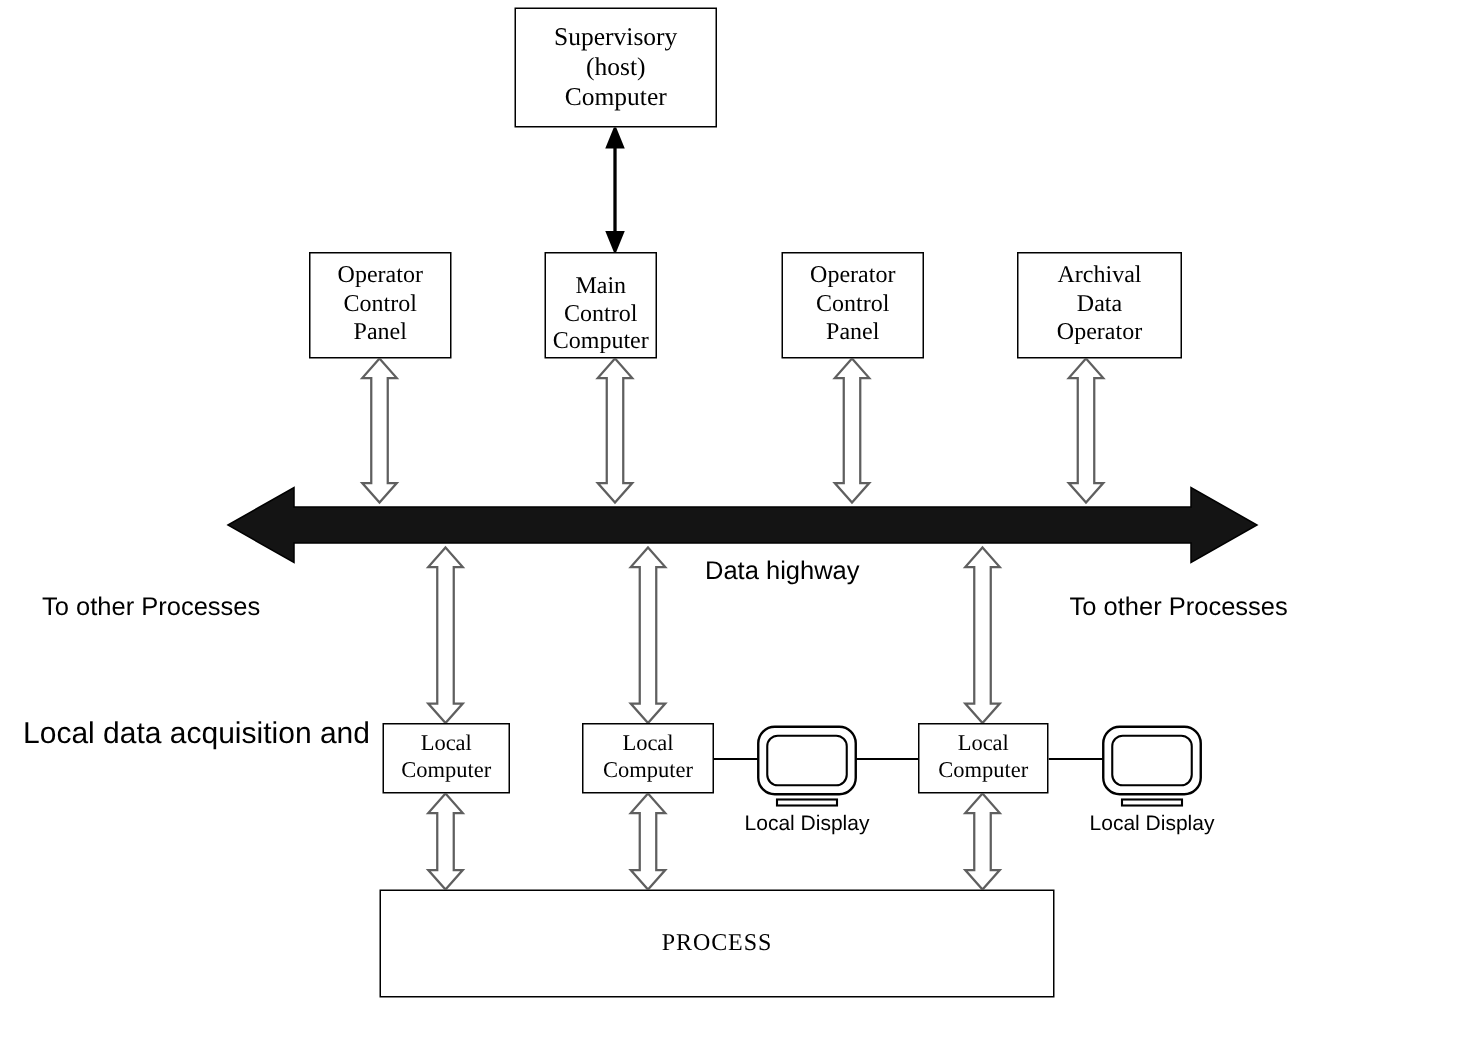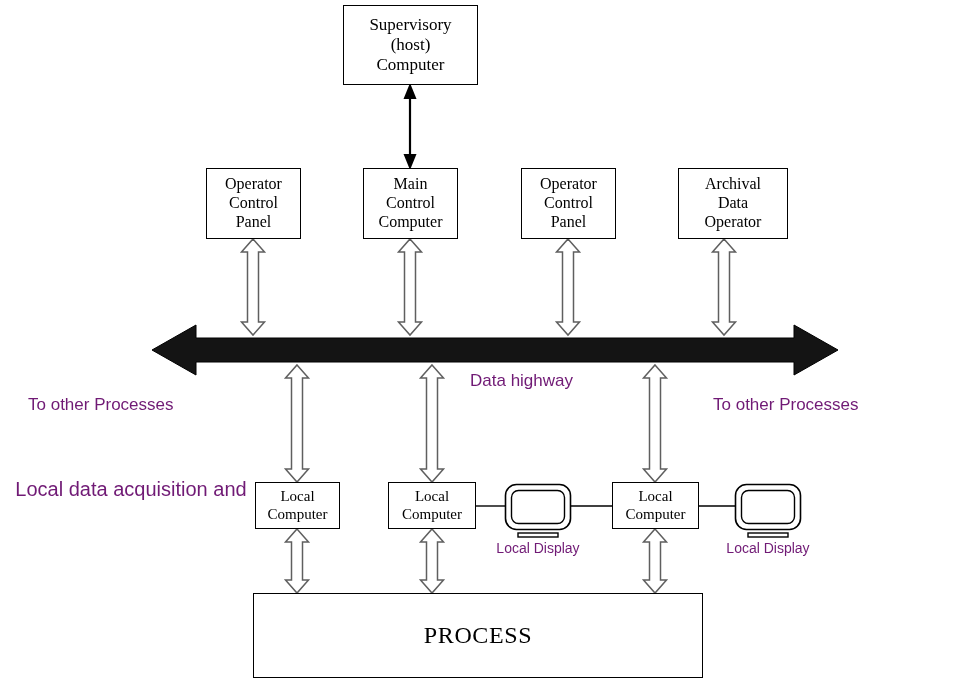--- a/index.html
+++ b/index.html
@@ -9,21 +9,21 @@
     font-family:"Liberation Serif", serif;
     position:relative;
     overflow:hidden;
   }
   #stage{position:absolute;left:0;top:0;width:975px;height:694px;}
   svg.layer{position:absolute;left:0;top:0;width:975px;height:694px;}
   .node{position:absolute;box-sizing:border-box;border:1.4px solid #000;background:#fff;
         display:flex;flex-direction:column;align-items:center;justify-content:center;
         font-family:"Liberation Serif", serif;color:#000;}
   .node span{display:block;line-height:1.17;white-space:nowrap;}
-  .lbl{position:absolute;white-space:pre;color:#701a75;}
+  .lbl{position:absolute;white-space:pre;color:#000000;}
   .lbl.sans{font-family:"Liberation Sans", sans-serif;}
   .lbl.serif{font-family:Liberation Sans, sans-serif;}
   .lbl.ctr{text-align:center;}
 </style>
 </head>
 <body>
 
 <div id="stage">
 
   <svg class="layer" viewBox="0 0 975 694">
@@ -96,21 +96,21 @@
     <span>(host)</span>
     <span>Computer</span>
   </div>
 
   <div class="node" style="left:206px;top:168px;width:95px;height:71px;font-size:16px;">
     <span>Operator</span>
     <span>Control</span>
     <span>Panel</span>
   </div>
 
-  <div class="node" style="left:363px;top:168px;width:95px;height:71px;font-size:16px;">
+  <div class="node" style="left:363px;top:168px;width:75px;height:71px;font-size:16px;justify-content:flex-end;">
     <span>Main</span>
     <span>Control</span>
     <span>Computer</span>
   </div>
 
   <div class="node" style="left:521px;top:168px;width:95px;height:71px;font-size:16px;">
     <span>Operator</span>
     <span>Control</span>
     <span>Panel</span>
   </div>
@@ -129,21 +129,21 @@
   <div class="node" style="left:388px;top:482px;width:88px;height:47px;font-size:15px;">
     <span>Local</span>
     <span>Computer</span>
   </div>
 
   <div class="node" style="left:612px;top:482px;width:87px;height:47px;font-size:15px;">
     <span>Local</span>
     <span>Computer</span>
   </div>
 
-  <div class="node" style="left:253px;top:593px;width:450px;height:85px;font-size:24px;letter-spacing:0.6px;">
+  <div class="node" style="left:253px;top:593px;width:450px;height:72px;font-size:16px;letter-spacing:0.6px;">
     <span>PROCESS</span>
   </div>
 
   <div class="lbl sans" style="left:470px;top:371px;font-size:17px;">Data highway</div>
 
   <div class="lbl sans" style="left:28px;top:395px;font-size:17px;">To other Processes</div>
 
   <div class="lbl sans" style="left:713px;top:395px;font-size:17px;">To other Processes</div>
 
   <div class="lbl sans ctr" style="left:14px;top:478px;width:234px;font-size:20px;">Local data acquisition and</div>

